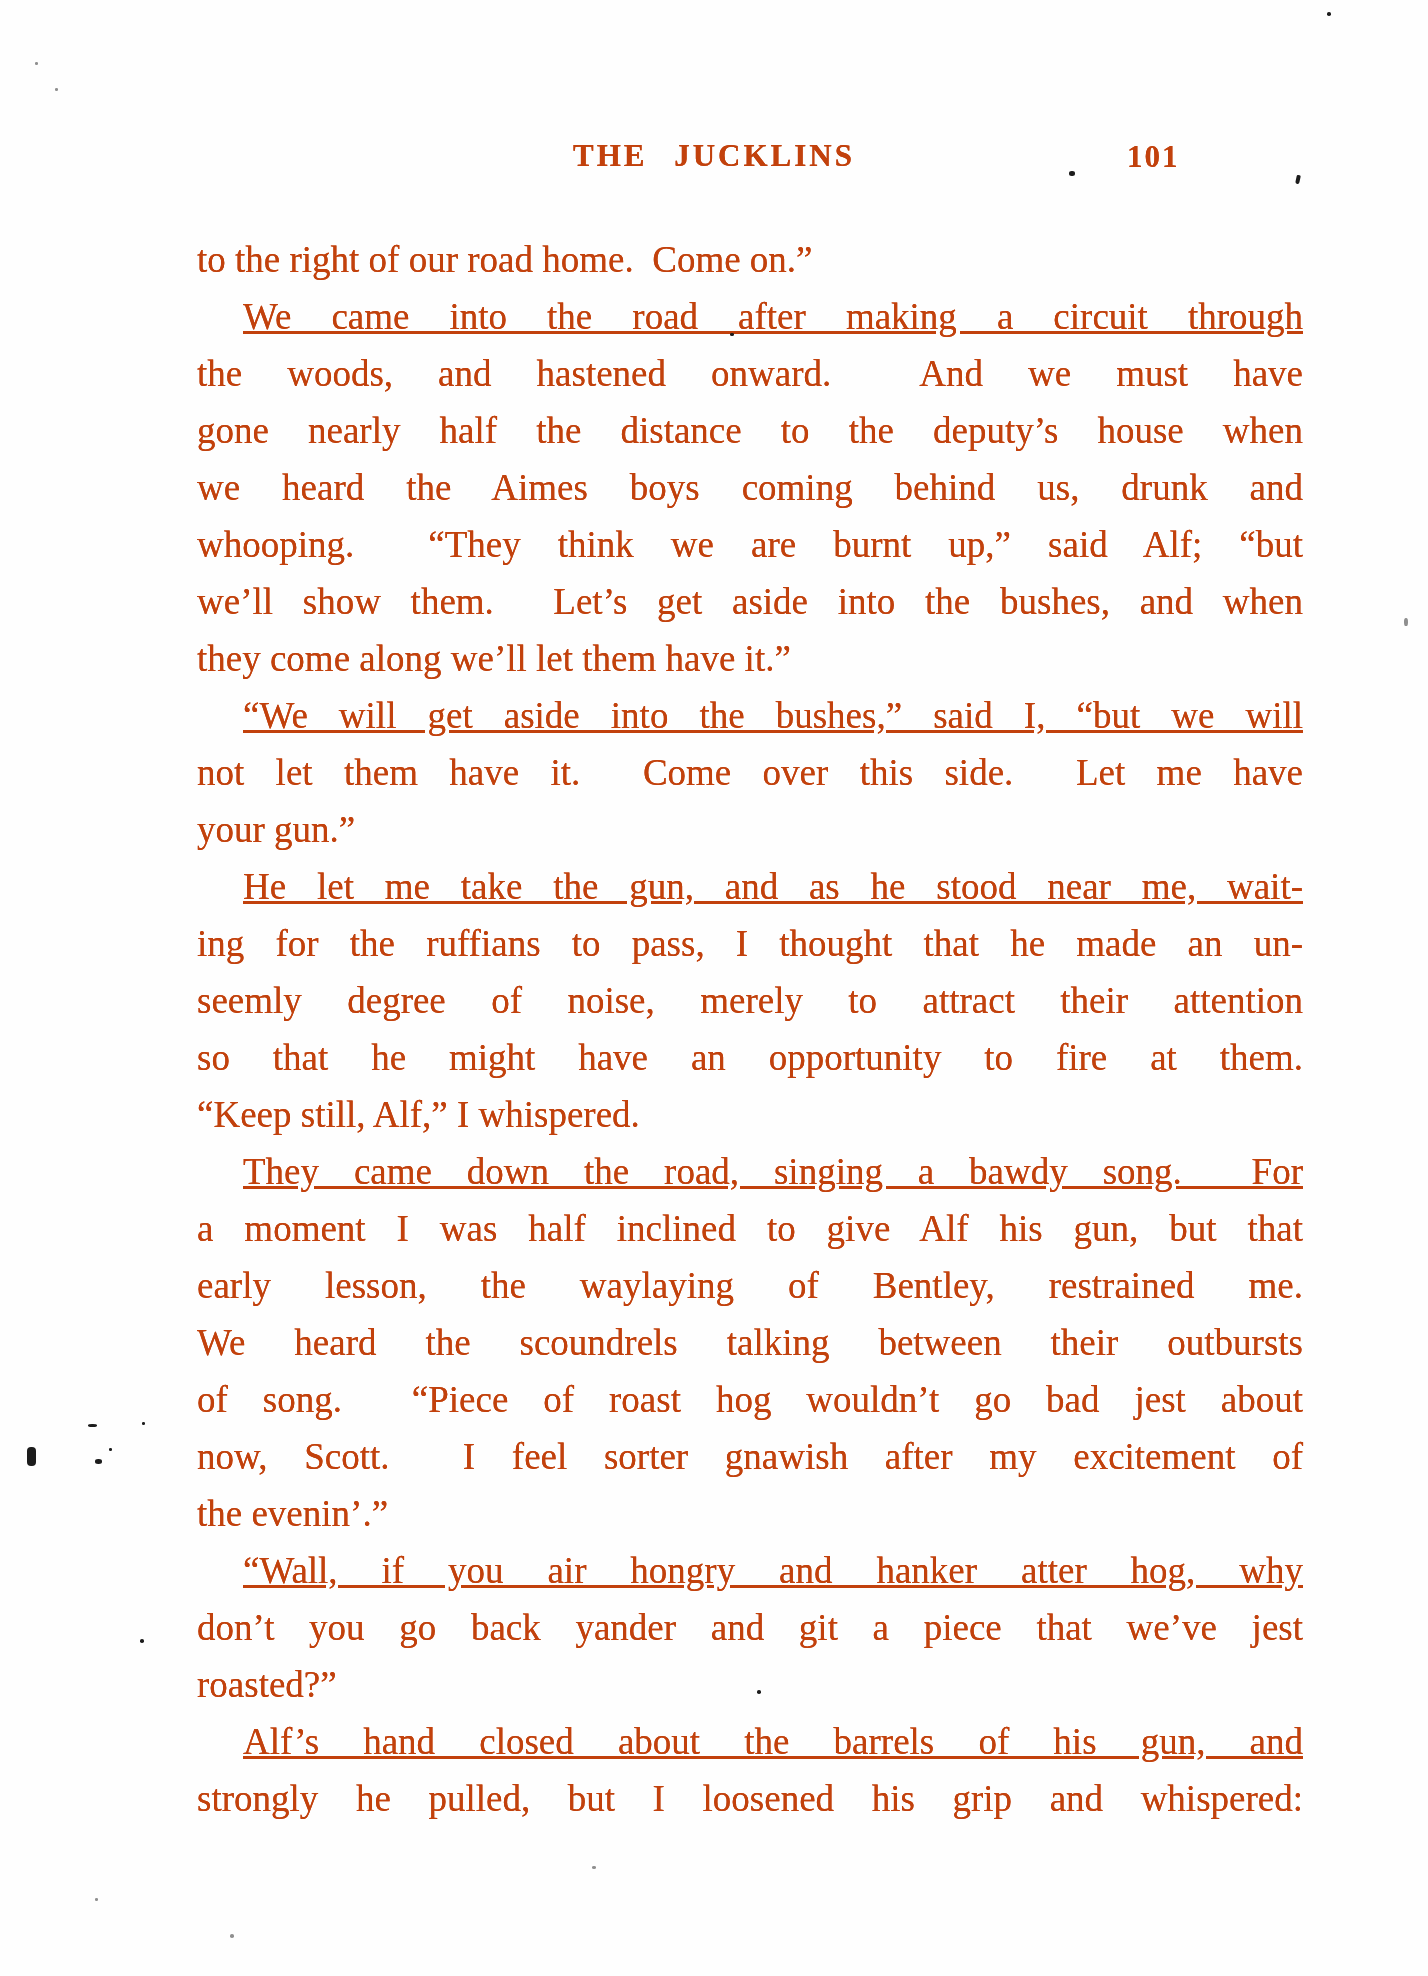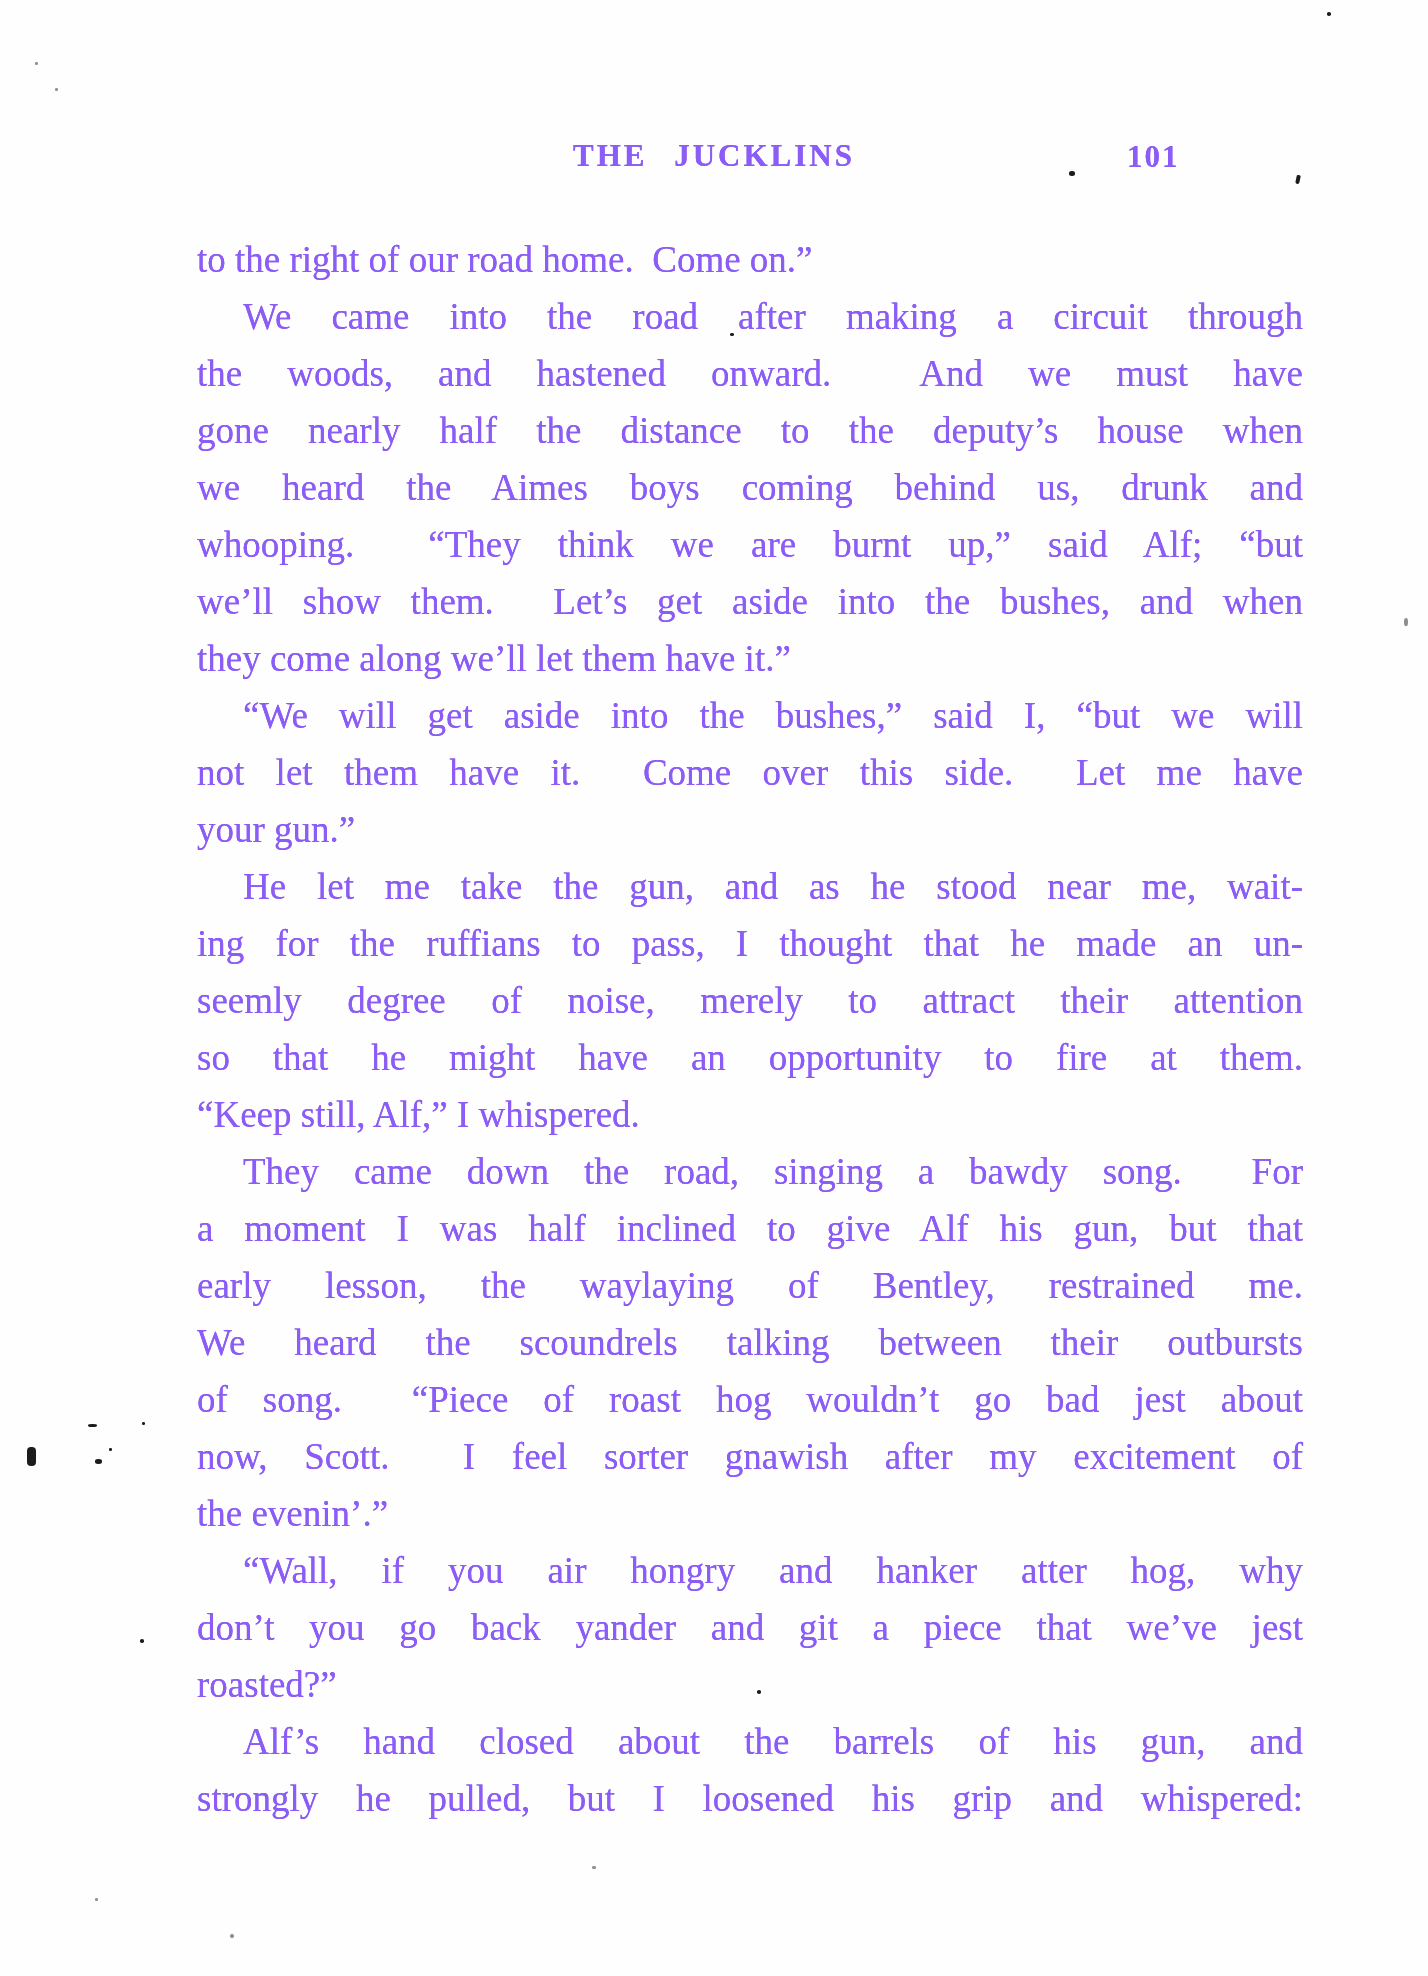--- a/index.html
+++ b/index.html
@@ -1,21 +1,21 @@
 <!DOCTYPE html>
 <html><head>
 <meta charset="utf-8">
 <style>
   html, body { margin: 0; padding: 0; background: #ffffff; }
   .page {
     position: relative;
     width: 1428px;
     height: 1976px;
     background: #fefefe;
-    color: #8b5cf6;
+    color: #c2410c;
     font-family: "Liberation Serif", "DejaVu Serif", serif;
     overflow: hidden;
   }
   .header-row {
     position: absolute;
     left: 161px;
     top: 138px;
     width: 1106px;
     text-align: center;
   }
@@ -42,21 +42,21 @@
     top: 231px;
     width: 1106px;
     font-size: 37px;
     line-height: 57px;
     white-space: pre-wrap;
     text-shadow: 0 0 0.5px currentColor;
     margin-left: 36px;
   }
   .line { min-height: 57px; }
   .line.j { text-align: justify; text-align-last: justify; }
-  .line.indent { text-indent: 46px; }
+  .line.indent { text-indent: 46px; text-decoration: underline; }
   .speck {
     position: absolute;
     background: #1c1c1c;
     border-radius: 45%;
     display: block;
   }
   .speck.faint { background: #8f8f8f; }
 </style>
 </head>
 <body>

